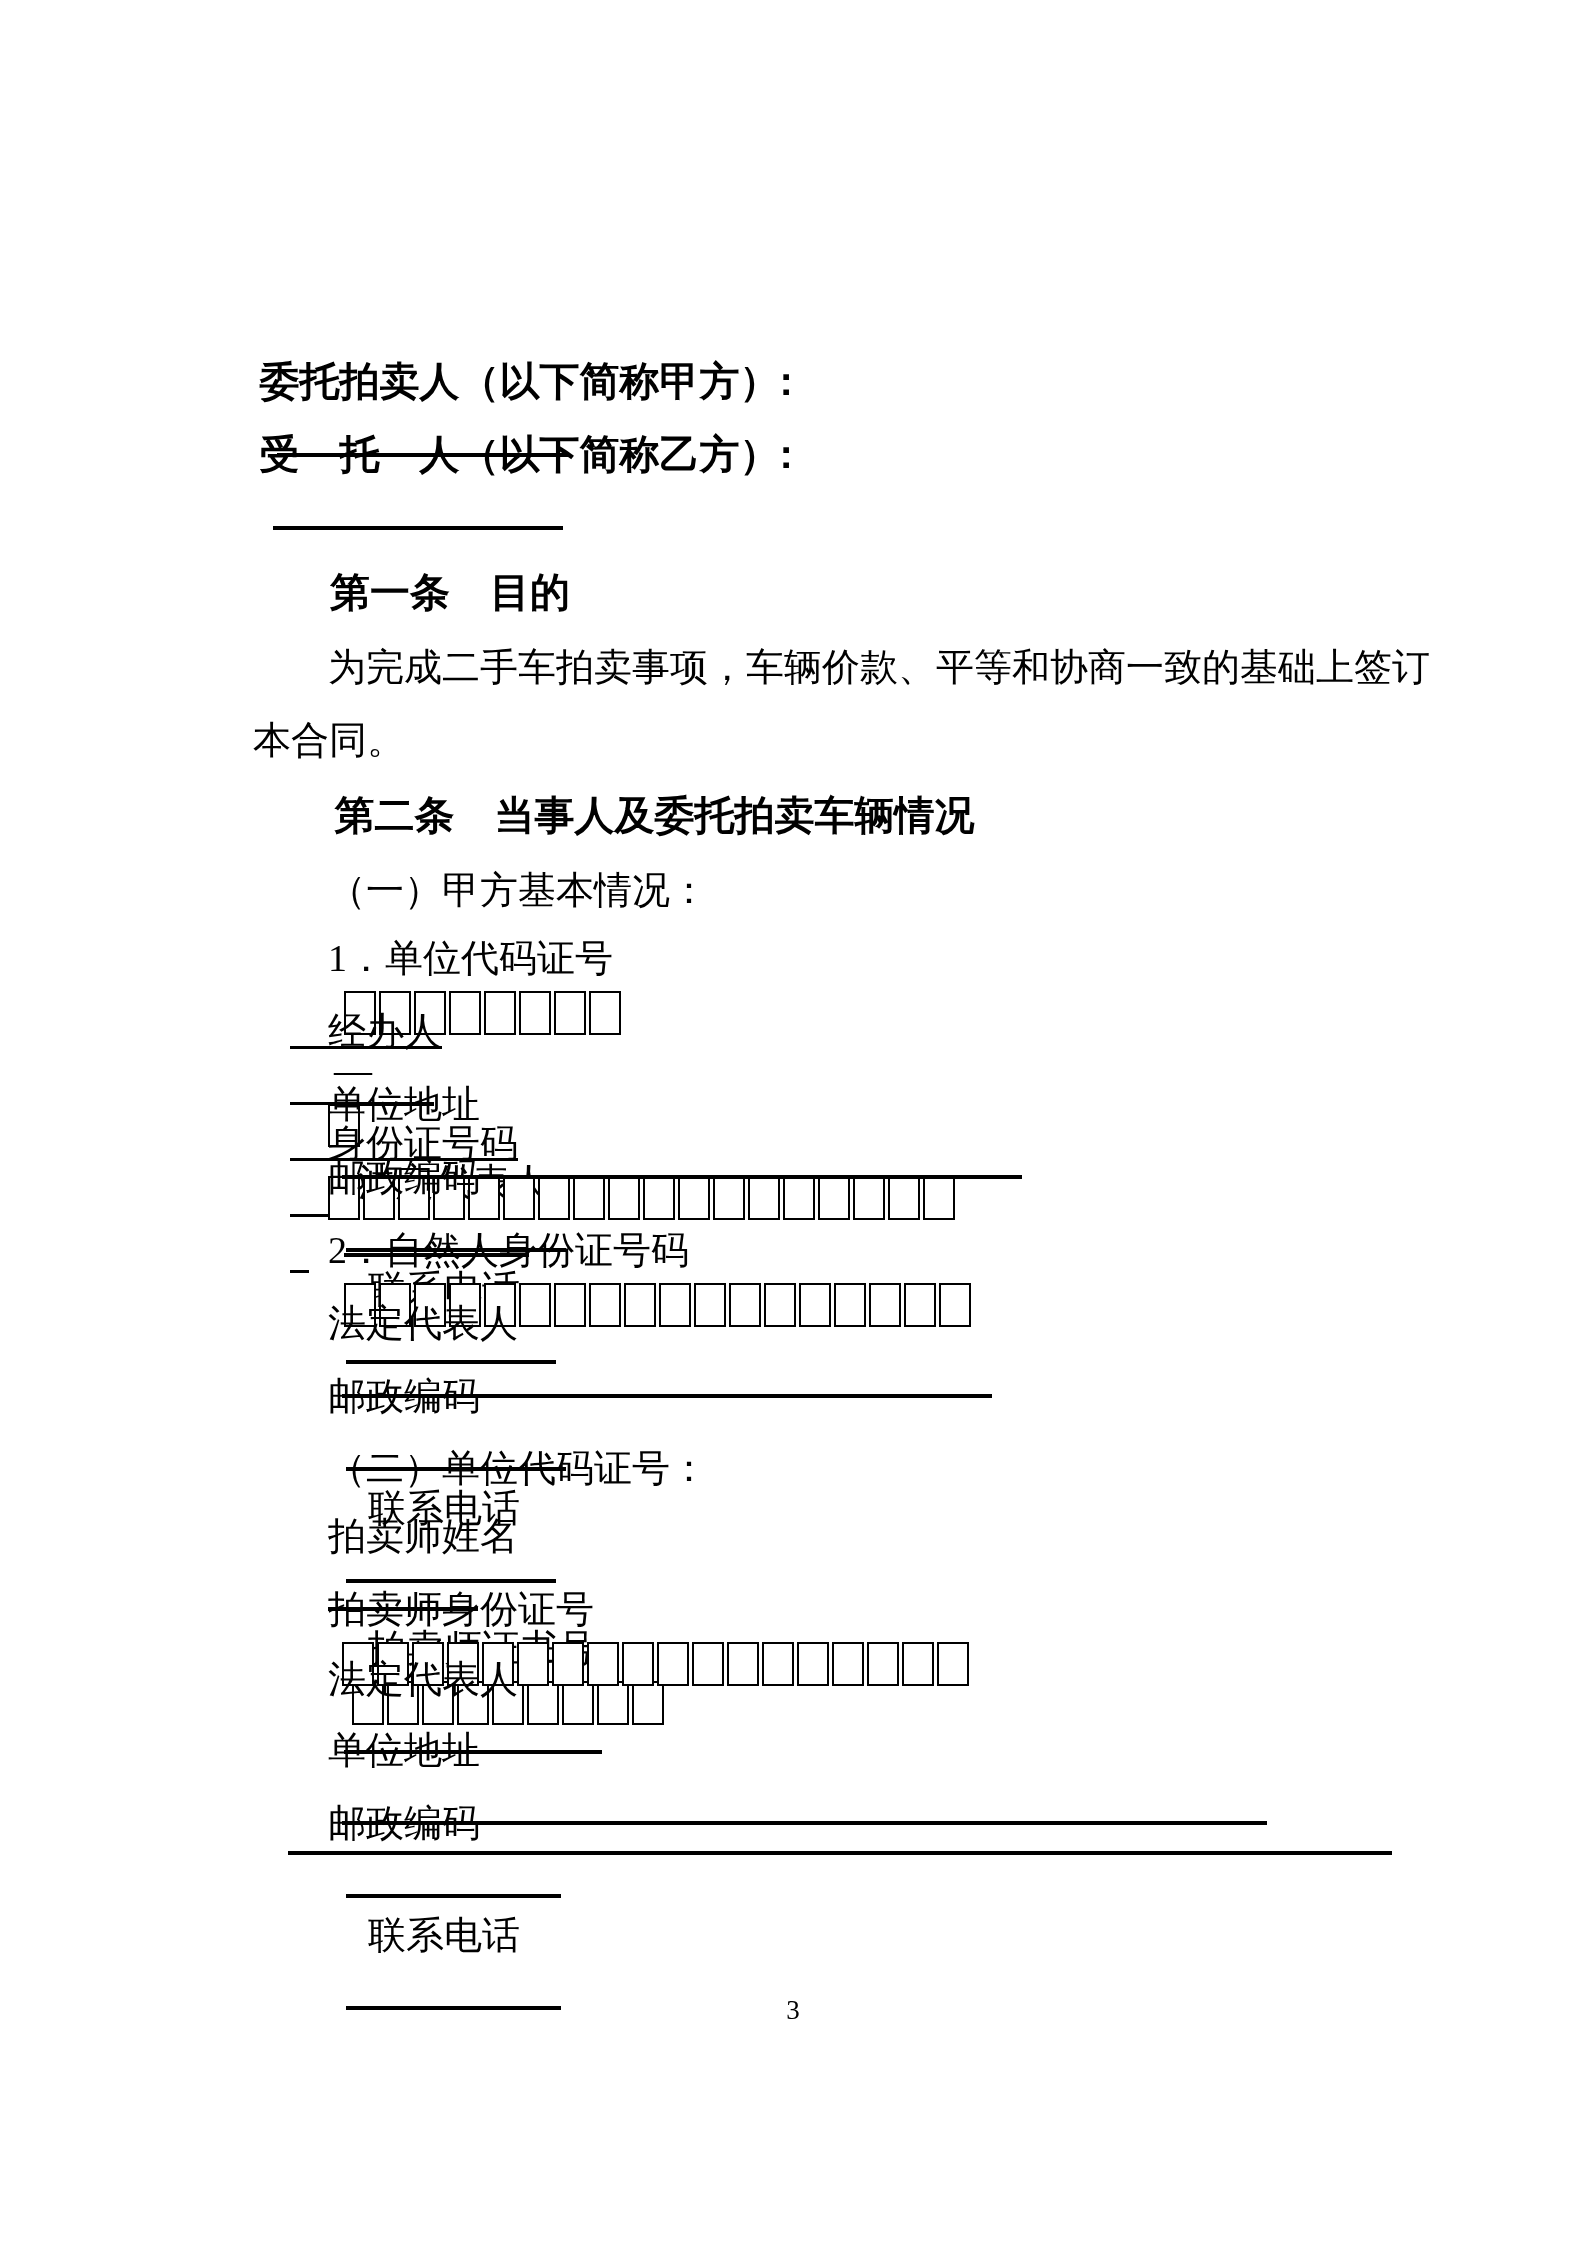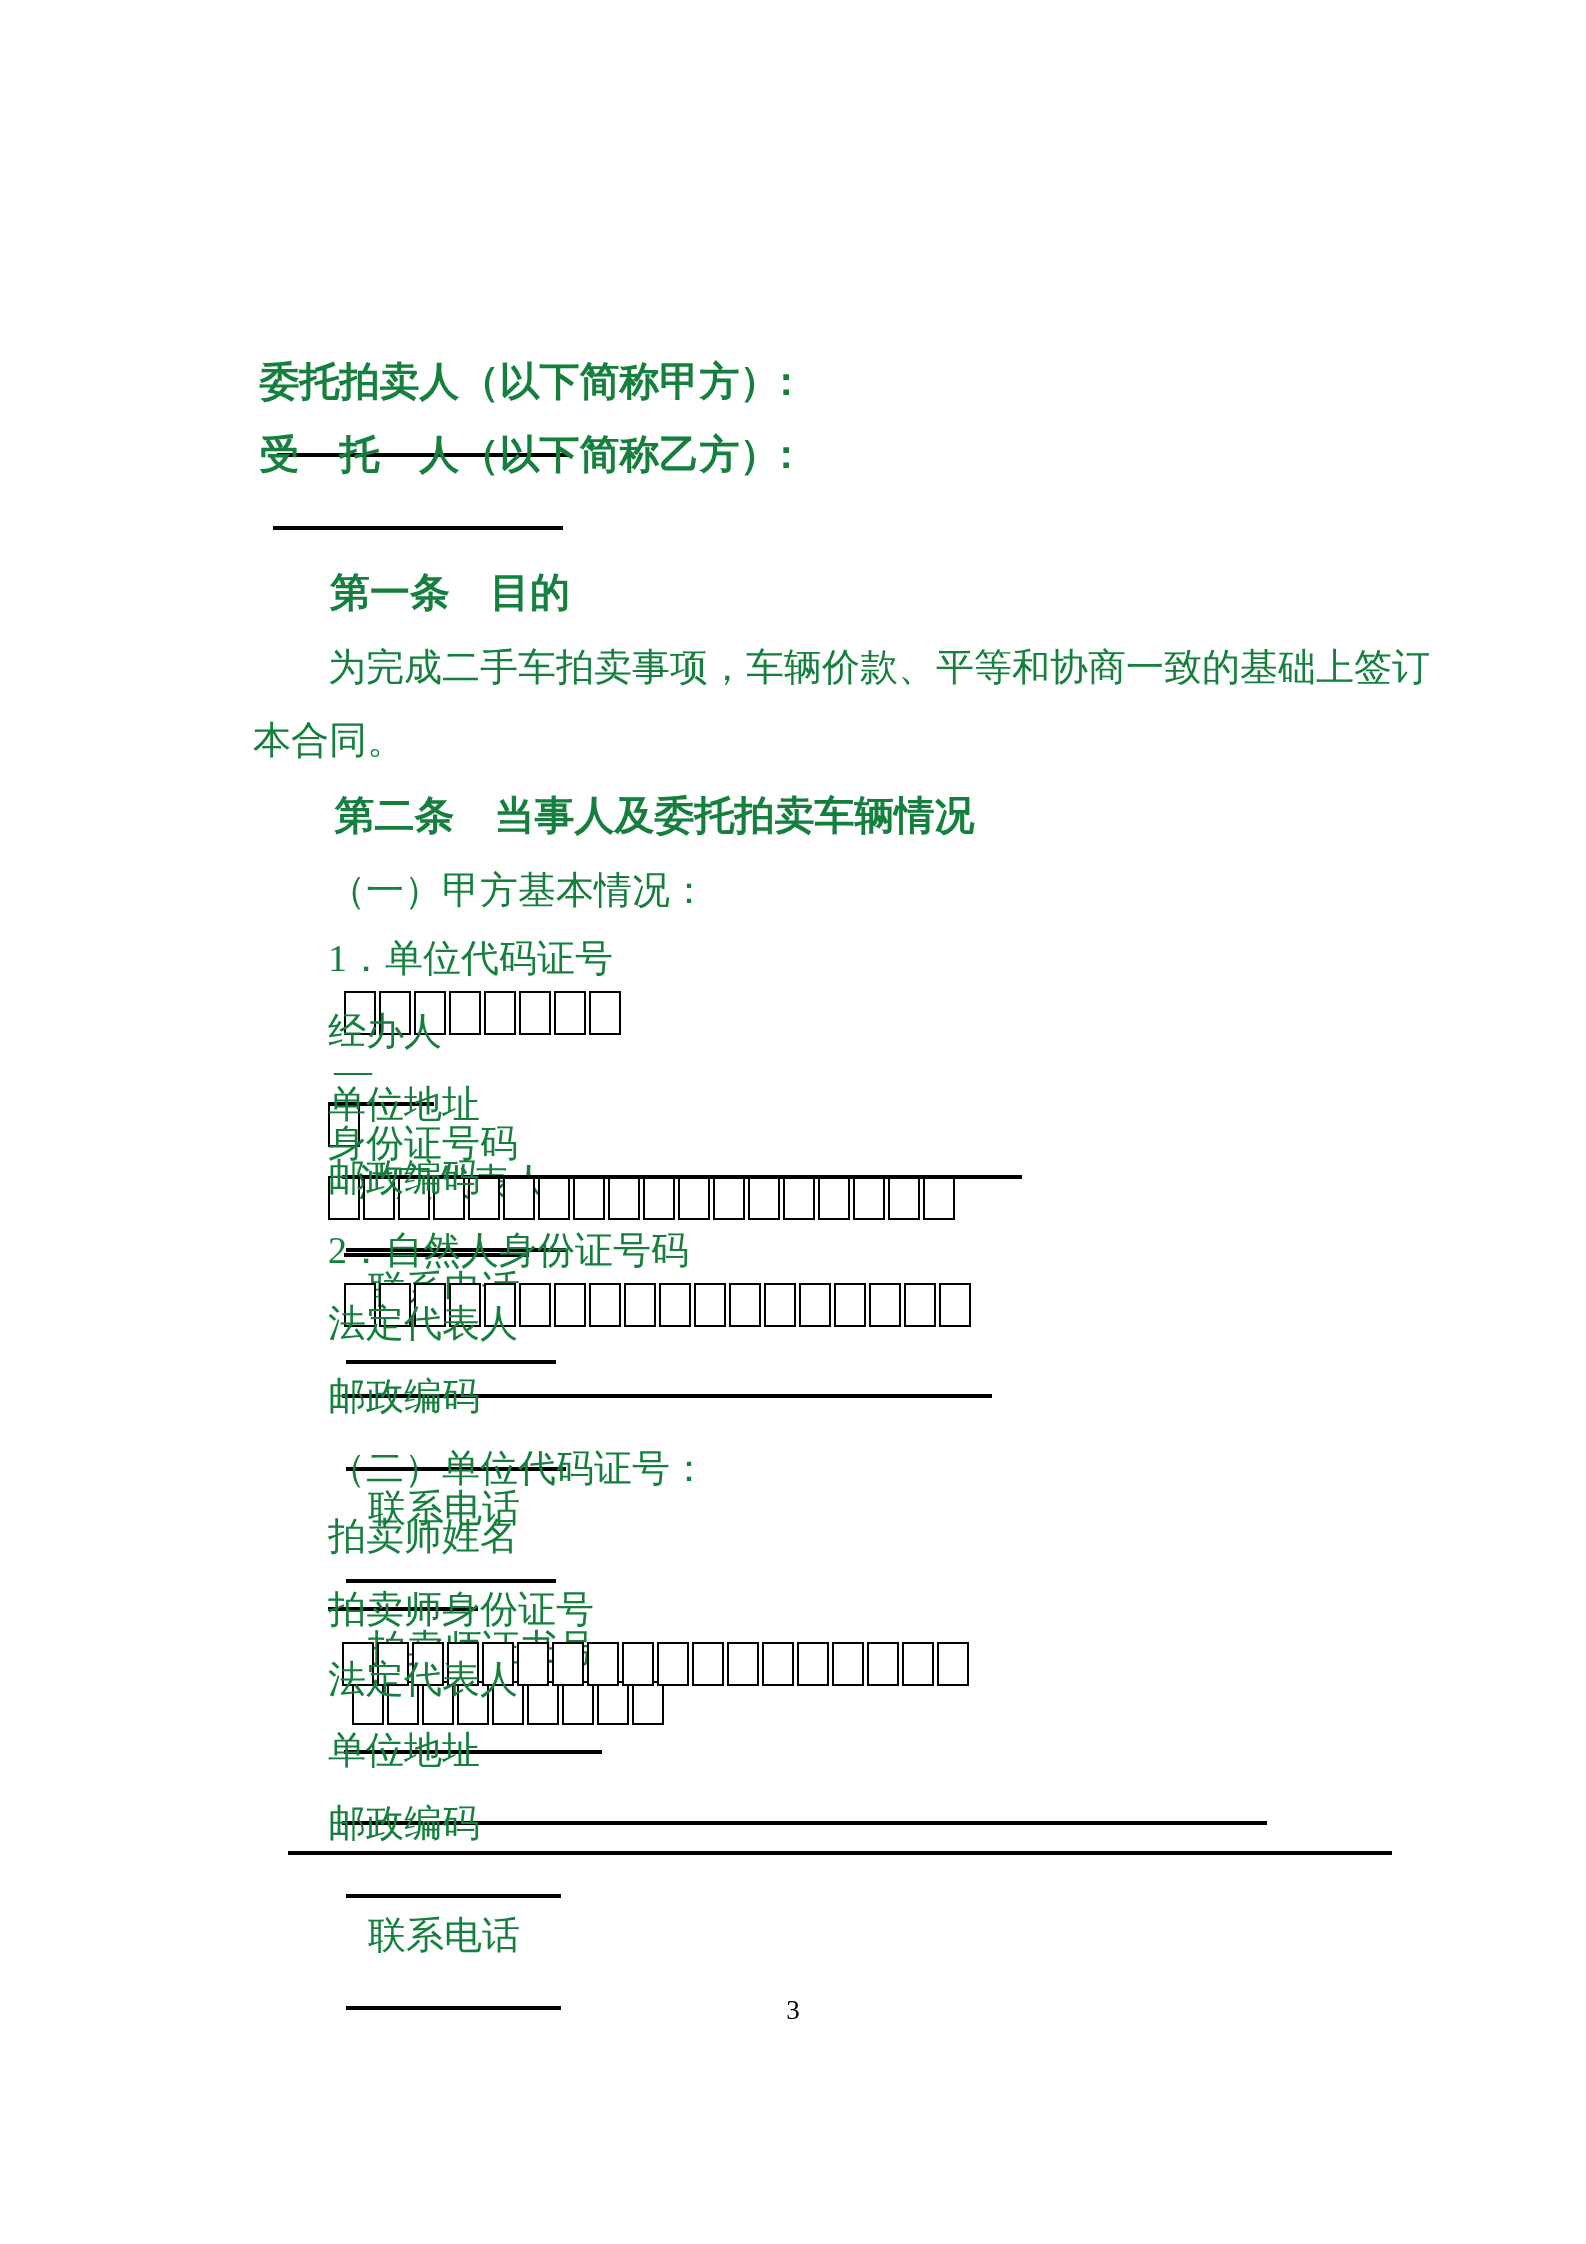--- a/index.html
+++ b/index.html
@@ -9,21 +9,21 @@
     background:#ffffff;
     color:#000;
     font-family:"Liberation Serif", serif;
     overflow:hidden;
   }
   .line {
     position:absolute;
     white-space:pre;
     font-size:38px;
     line-height:56px;
-    color:#15803d;
+    color:#000000;
   }
   .bold {
     font-family:"Liberation Sans", sans-serif;
     font-weight:bold;
     font-size:40px;
   }
   .blank {
     display:inline-block;
     border-bottom:4px solid #000;
     height:34px;
@@ -89,21 +89,21 @@
 
   <div class="line" style="left:290px; top:874px;">
     <span>1．单位代码证号</span>
     <span class="boxes" style="margin-left:16px;"><span class="box"></span><span class="box"></span><span class="box"></span><span class="box"></span><span class="box"></span><span class="box"></span><span class="box"></span><span class="box"></span></span>
     <span class="dash">—</span>
     <span class="boxes"><span class="box"></span></span>
     <span style="margin-left:30px;">法定代表人</span>
     <span class="blank" style="width:185px; margin-left:16px;"></span>
   </div>
 
-  <div class="line" style="left:290px; top:947px;">
+  <div class="line" style="left:290px; top:947px;text-decoration:underline;">
     <span>经办人</span>
     <span class="blank" style="width:106px;"></span>
     <span>身份证号码</span>
     <span class="boxes"><span class="box"></span><span class="box"></span><span class="box"></span><span class="box"></span><span class="box"></span><span class="box"></span><span class="box"></span><span class="box"></span><span class="box"></span><span class="box"></span><span class="box"></span><span class="box"></span><span class="box"></span><span class="box"></span><span class="box"></span><span class="box"></span><span class="box"></span><span class="box"></span></span>
   </div>
 
   <div class="line" style="left:290px; top:1020px;">
     <span>单位地址</span>
     <span class="blank" style="width:680px; margin-left:14px;"></span>
   </div>

